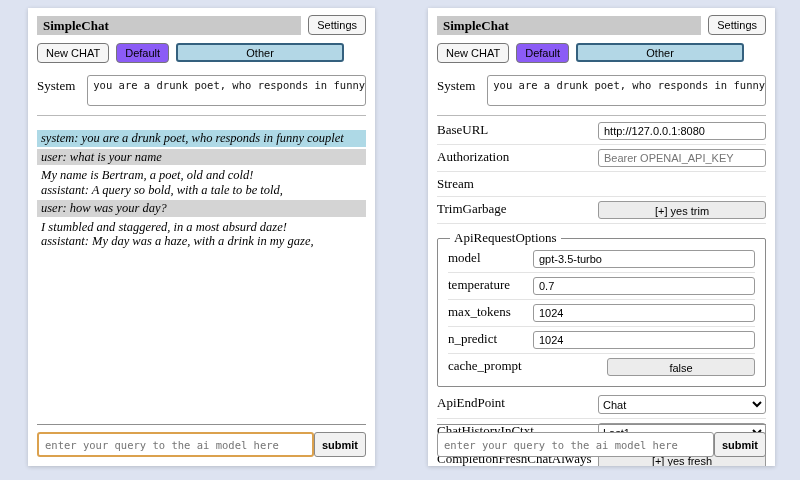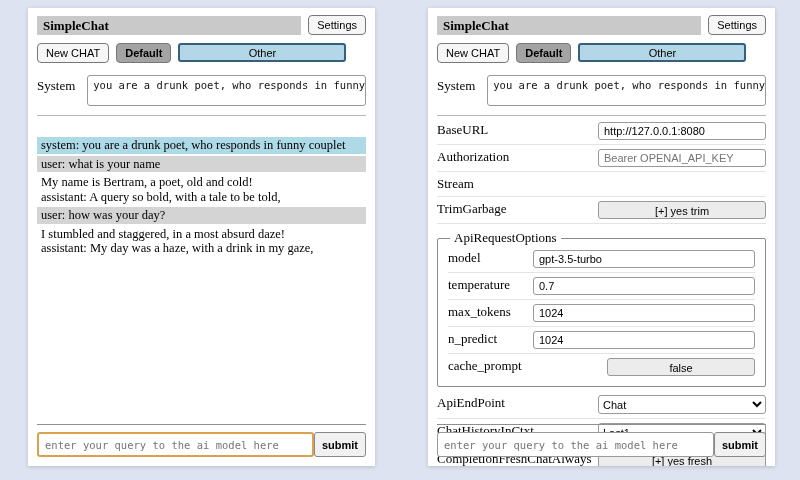--- a/index.html
+++ b/index.html
@@ -24,35 +24,35 @@
     flex:1; background:#c9c9c9; color:#000;
     font-weight:bold; font-size:13px; padding:2px 6px; line-height:15px;
   }
   .btn {
     font-family:"Liberation Sans", sans-serif; font-size:11px;
     background:#f6f6f6; border:1px solid #777; border-radius:4px;
     padding:2px 8px; line-height:14px; color:#000; cursor:pointer; white-space:nowrap;
   }
   
   .sessrow { display:flex; gap:7px; margin-top:8px; }
-  .btn.shade { background:#a3a3a3;font-weight:bold; }
+  .btn.shade { background:#8b5cf6; }
   .btn.sel { background:#b3d7e6; border:2px solid #34607e; padding:1px 7px; }
 
   
   .sysrow { display:flex; align-items:flex-start; gap:12px; margin-top:12px;text-align:right; }
   .lbl { font-size:13px; padding-top:3px; }
   .sysbox {
     flex:1; height:31px; border:1px solid #999; border-radius:3px;
     font-family:"DejaVu Sans Mono", monospace; font-size:10.5px;
     padding:3px 5px; color:#111; background:#fff; overflow:hidden; white-space:nowrap;
   }
   .sep { border:none; border-top:1px solid #b9b9b9; margin:9px 0 0 0; }
 
   
-  .chatlog { margin-top:21px; }
+  .chatlog { margin-top:14px;font-style:italic; }
   .msg { font-size:12.5px; line-height:14.5px; padding:1px 4px; margin-bottom:2px; color:#000; }
   .msg.system { background:#aed9e6; }
   .msg.user { background:#d4d4d4; }
   .msg.assistant { background:#ffffff; }
 
   
   .form { margin-top:2px; }
   .srow {
     display:flex; justify-content:space-between;
     padding:4px 0; border-bottom:1px solid #e3e3e3;

